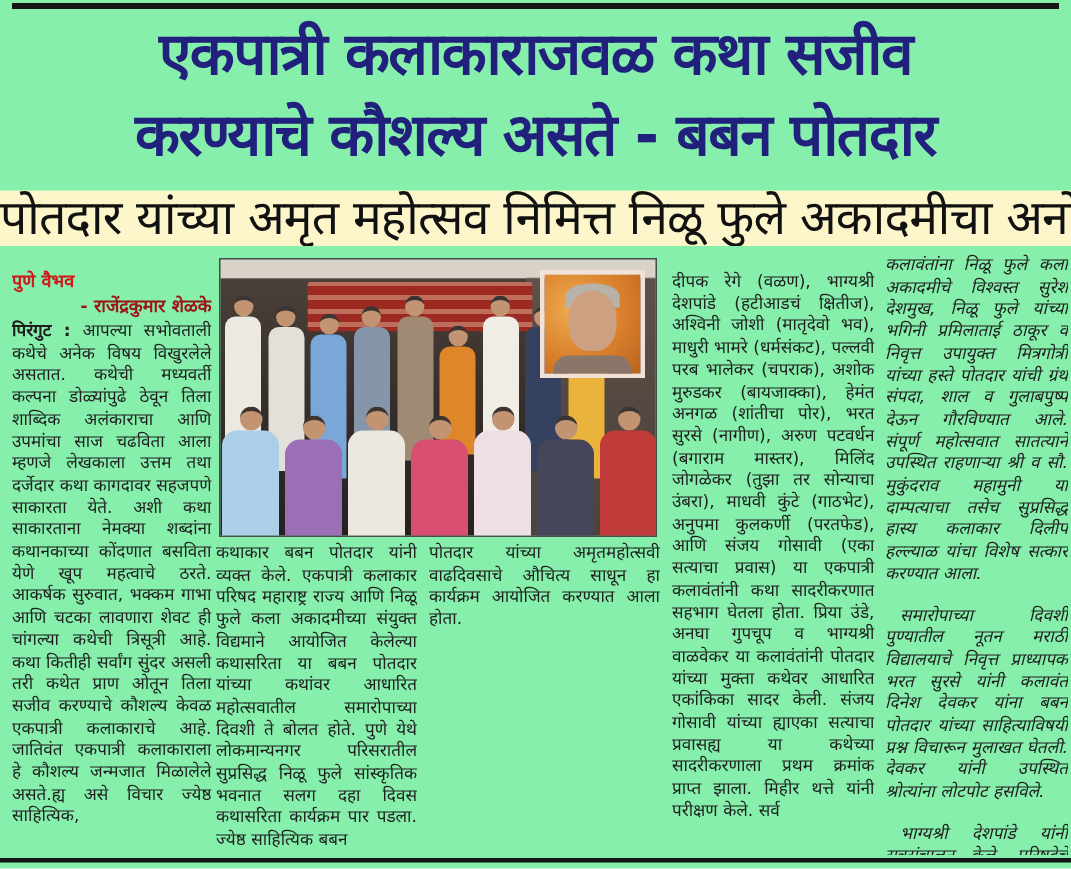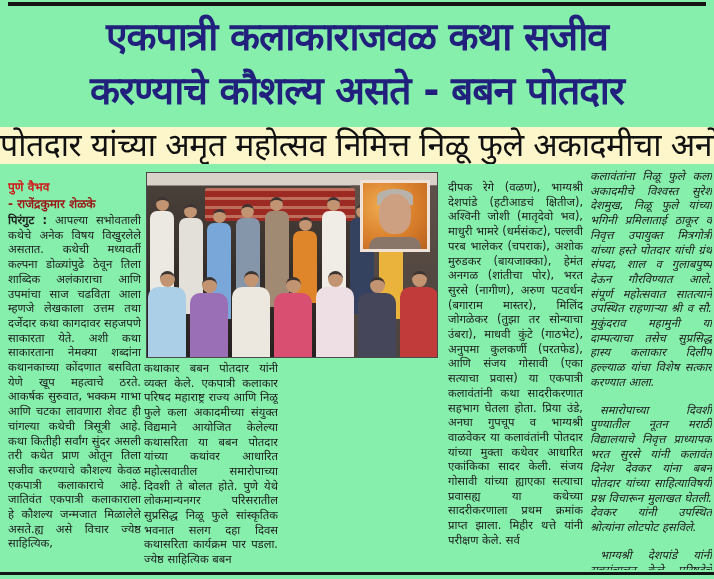--- a/index.html
+++ b/index.html
@@ -34,21 +34,21 @@
   }
   .col p{margin:0;}
   .col p.sp{margin-top:13px;text-indent:10px;}
   .kicker{
     color:var(--kicker-red,#cf1b1b);
     font-weight:bold;font-size:12px;line-height:15px;margin-bottom:2px;
   }
   .byline{
     color:var(--byline-red,#9b1616);
     font-weight:bold;font-size:12px;line-height:15px;
-    text-align:left;margin-bottom:1px;
+    text-align:right;margin-bottom:1px;
   }
   .dateline{font-weight:bold;}
 
   .col1{left:8px;  top:180px;width:133px;height:400px;}
   .col2{left:144px;top:361px;width:134px;height:209px;}
   .col3{left:286px;top:361px;width:154px;height:209px;}
   .col4{left:448px;top:180px;width:135px;height:401px;}
   .col5{left:590px;top:169px;width:122px;height:401px;font-style:italic;}
 
   
@@ -189,20 +189,21 @@
       <div class="hair"></div>
       <div class="face"></div>
       <div class="shoulders"></div>
     </div>
   </div>
 
   <div class="col col2">
     <p>कथाकार बबन पोतदार यांनी व्यक्त केले. एकपात्री कलाकार परिषद महाराष्ट्र राज्य आणि निळू फुले कला अकादमीच्या संयुक्त विद्यमाने आयोजित केलेल्या कथासरिता या बबन पोतदार यांच्या कथांवर आधारित महोत्सवातील समारोपाच्या दिवशी ते बोलत होते. पुणे येथे लोकमान्यनगर परिसरातील सुप्रसिद्ध निळू फुले सांस्कृतिक भवनात सलग दहा दिवस कथासरिता कार्यक्रम पार पडला. ज्येष्ठ साहित्यिक बबन</p>
   </div>
   <div class="col col3">
+    <p>पोतदार यांच्या अमृतमहोत्सवी वाढदिवसाचे औचित्य साधून हा कार्यक्रम आयोजित करण्यात आला होता.</p>
   </div>
 
   <div class="col col4">
     <p>दीपक रेगे (वळण), भाग्यश्री देशपांडे (हटीआडचं क्षितीज), अश्विनी जोशी (मातृदेवो भव), माधुरी भामरे (धर्मसंकट), पल्लवी परब भालेकर (चपराक), अशोक मुरुडकर (बायजाक्का), हेमंत अनगळ (शांतीचा पोर), भरत सुरसे (नागीण), अरुण पटवर्धन (बगाराम मास्तर), मिलिंद जोगळेकर (तुझा तर सोन्याचा उंबरा), माधवी कुंटे (गाठभेट), अनुपमा कुलकर्णी (परतफेड), आणि संजय गोसावी (एका सत्याचा प्रवास) या एकपात्री कलावंतांनी कथा सादरीकरणात सहभाग घेतला होता. प्रिया उंडे, अनघा गुपचूप व भाग्यश्री वाळवेकर या कलावंतांनी पोतदार यांच्या मुक्ता कथेवर आधारित एकांकिका सादर केली. संजय गोसावी यांच्या ह्याएका सत्याचा प्रवासह्य या कथेच्या सादरीकरणाला प्रथम क्रमांक प्राप्त झाला. मिहीर थत्ते यांनी परीक्षण केले. सर्व</p>
   </div>
   <div class="col col5">
     <p>कलावंतांना निळू फुले कला अकादमीचे विश्वस्त सुरेश देशमुख, निळू फुले यांच्या भगिनी प्रमिलाताई ठाकूर व निवृत्त उपायुक्त मित्रगोत्री यांच्या हस्ते पोतदार यांची ग्रंथ संपदा, शाल व गुलाबपुष्प देऊन गौरविण्यात आले. संपूर्ण महोत्सवात सातत्याने उपस्थित राहणाऱ्या श्री व सौ. मुकुंदराव महामुनी या दाम्पत्याचा तसेच सुप्रसिद्ध हास्य कलाकार दिलीप हल्ल्याळ यांचा विशेष सत्कार करण्यात आला.</p>
     <p class="sp">समारोपाच्या दिवशी पुण्यातील नूतन मराठी विद्यालयाचे निवृत्त प्राध्यापक भरत सुरसे यांनी कलावंत दिनेश देवकर यांना बबन पोतदार यांच्या साहित्याविषयी प्रश्न विचारून मुलाखत घेतली. देवकर यांनी उपस्थित श्रोत्यांना लोटपोट हसविले.</p>
     <p class="sp">भाग्यश्री देशपांडे यांनी सूत्रसंचालन केले. परिषदेचे अध्यक्ष दीपक रेगे यांनी आभार प्रदर्शन केले.</p>
   </div>

